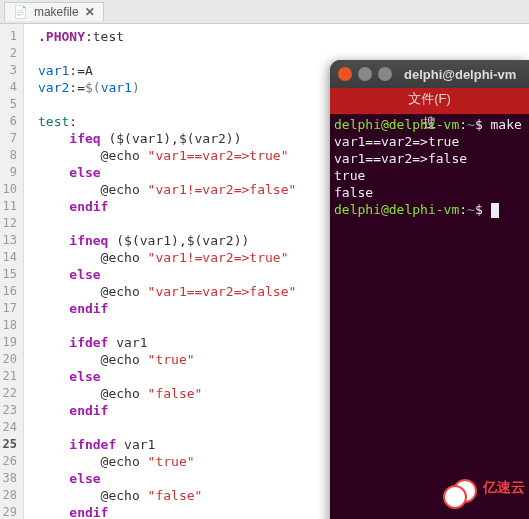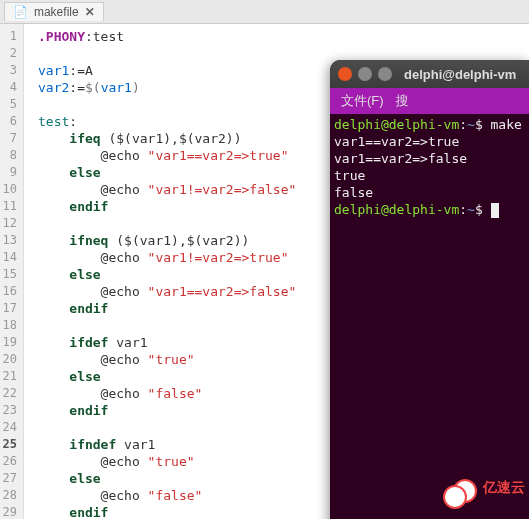--- a/index.html
+++ b/index.html
@@ -64,21 +64,21 @@
       color: #555;
     }
     .code {
       padding: 4px 14px;
       line-height: 17px;
       white-space: pre;
       color: #333;
     }
     .kw-pp { color: #9b2393; font-weight: bold; }
     .kw-var { color: #0066cc; }
-    .kw-cond { color: #14532d; font-weight: bold; }
+    .kw-cond { color: #a21caf; font-weight: bold; }
     .paren { color: #777; }
     .str { color: #cc3333; }
     .target { color: #0f766e; }
     
     .terminal {
       position: absolute;
       top: 32px;
       left: 330px;
       width: 199px;
       height: 480px;
@@ -109,25 +109,26 @@
     .term-title {
       color: #ddd;
       font-family: sans-serif;
       font-size: 13px;
       margin-left: 6px;
       font-weight: bold;
       white-space: nowrap;
     }
     .term-menubar {
       height: 26px;
-      background: #a21caf;
+      background: #b91c1c;
       display: flex;
       align-items: center;
       padding: 0 6px;
       gap: 2px;
+      flex-direction: column;
     }
     .term-menu-item {
       color: #ddd;
       font-family: sans-serif;
       font-size: 13px;
       padding: 2px 5px;
       white-space: nowrap;
     }
     .term-body {
       padding: 2px 4px;
@@ -213,21 +214,21 @@
       <div class="ln">17</div>
       <div class="ln">18</div>
       <div class="ln">19</div>
       <div class="ln">20</div>
       <div class="ln">21</div>
       <div class="ln">22</div>
       <div class="ln">23</div>
       <div class="ln">24</div>
       <div class="ln bold">25</div>
       <div class="ln">26</div>
-      <div class="ln">27</div>
+      <div class="ln">38</div>
       <div class="ln">28</div>
       <div class="ln">29</div>
     </div>
   <div class="code" id="code"><div><span class="kw-pp">.PHONY</span><span>:test</span></div><div>&nbsp;</div><div><span class="kw-var">var1</span><span>:=A</span></div><div><span class="kw-var">var2</span><span>:=</span><span class="paren">$(</span><span class="kw-var">var1</span><span class="paren">)</span></div><div>&nbsp;</div><div><span class="target">test</span><span>:</span></div><div><span>    </span><span class="kw-cond">ifeq</span><span> ($(var1),$(var2))</span></div><div><span>        @echo </span><span class="str">"var1==var2=&gt;true"</span></div><div><span>    </span><span class="kw-cond">else</span></div><div><span>        @echo </span><span class="str">"var1!=var2=&gt;false"</span></div><div><span>    </span><span class="kw-cond">endif</span></div><div>&nbsp;</div><div><span>    </span><span class="kw-cond">ifneq</span><span> ($(var1),$(var2))</span></div><div><span>        @echo </span><span class="str">"var1!=var2=&gt;true"</span></div><div><span>    </span><span class="kw-cond">else</span></div><div><span>        @echo </span><span class="str">"var1==var2=&gt;false"</span></div><div><span>    </span><span class="kw-cond">endif</span></div><div>&nbsp;</div><div><span>    </span><span class="kw-cond">ifdef</span><span> var1</span></div><div><span>        @echo </span><span class="str">"true"</span></div><div><span>    </span><span class="kw-cond">else</span></div><div><span>        @echo </span><span class="str">"false"</span></div><div><span>    </span><span class="kw-cond">endif</span></div><div>&nbsp;</div><div><span>    </span><span class="kw-cond">ifndef</span><span> var1</span></div><div><span>        @echo </span><span class="str">"true"</span></div><div><span>    </span><span class="kw-cond">else</span></div><div><span>        @echo </span><span class="str">"false"</span></div><div><span>    </span><span class="kw-cond">endif</span></div></div>
 </div>
 
 <div class="terminal">
   <div class="term-titlebar">
     <span class="term-btn btn-close"></span>
     <span class="term-btn btn-min"></span>

